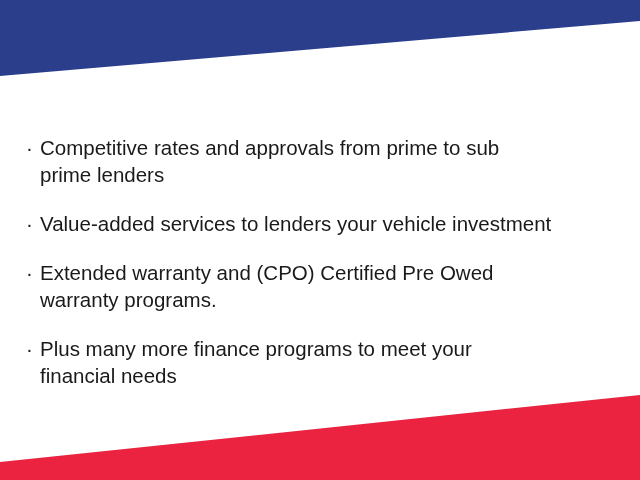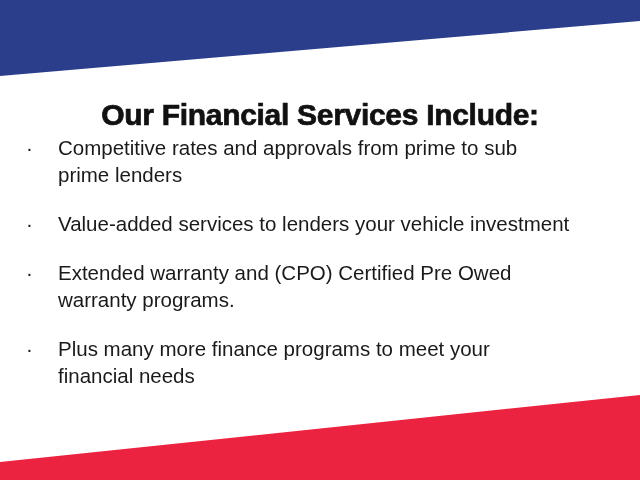--- a/index.html
+++ b/index.html
@@ -75,34 +75,32 @@
     top: 0;
     width: 12px;
     font-size: 20.5px;
     line-height: 27px;
     color: #1a1a1a;
     text-align: left;
   }
   .bullet-text {
     display: block;
     white-space: pre-line;
-    margin-left: 18px;
   }
 </style>
 </head>
 <body>
 
 <div id="slide">
 
   <svg class="banner-svg" viewBox="0 0 640 480" width="640" height="480" preserveAspectRatio="none">
     <polygon points="0,0 640,0 640,21 0,76" fill="#2B3E8C"></polygon>
     <polygon points="0,462 640,395 640,480 0,480" fill="#EC2340"></polygon>
   </svg>
 
-  <h1 id="slide-title">Our Financial Services Include:</h1>
 
   <ul id="bullet-list">
 
     <li class="bullet-item">
       <span class="bullet-marker">·</span>
       <span class="bullet-text">Competitive rates and approvals from prime to sub
 prime lenders</span>
     </li>
 
     <li class="bullet-item">

